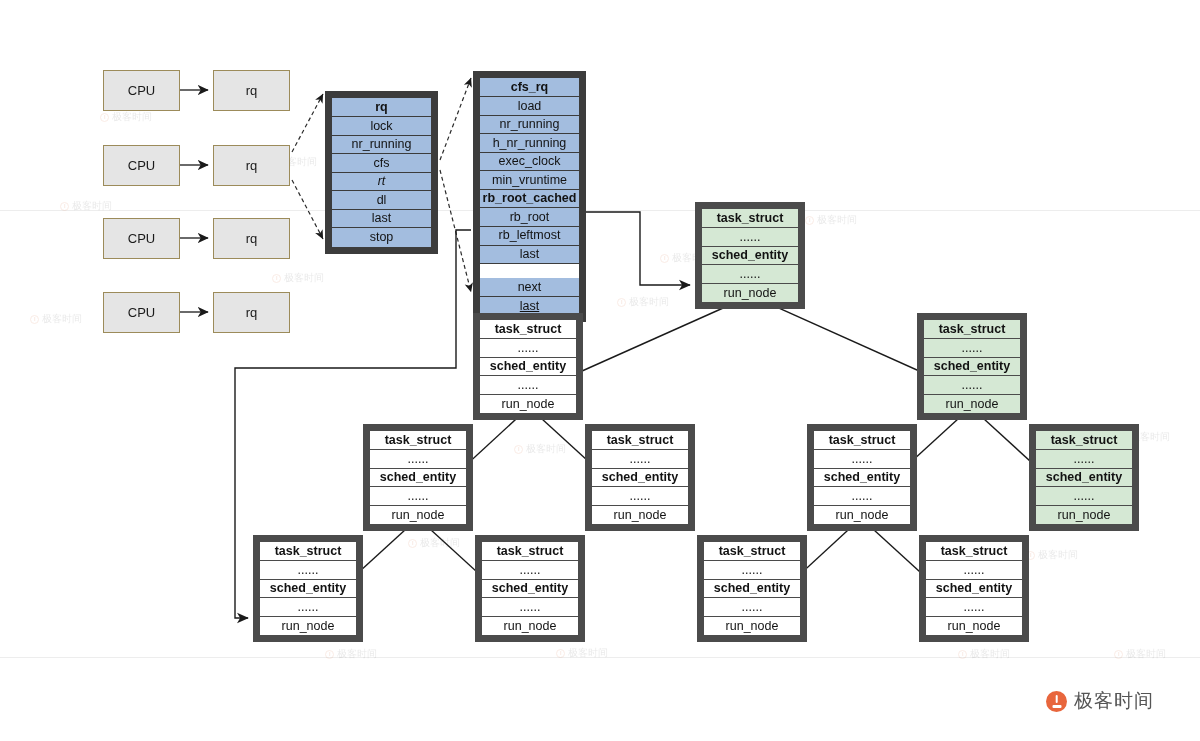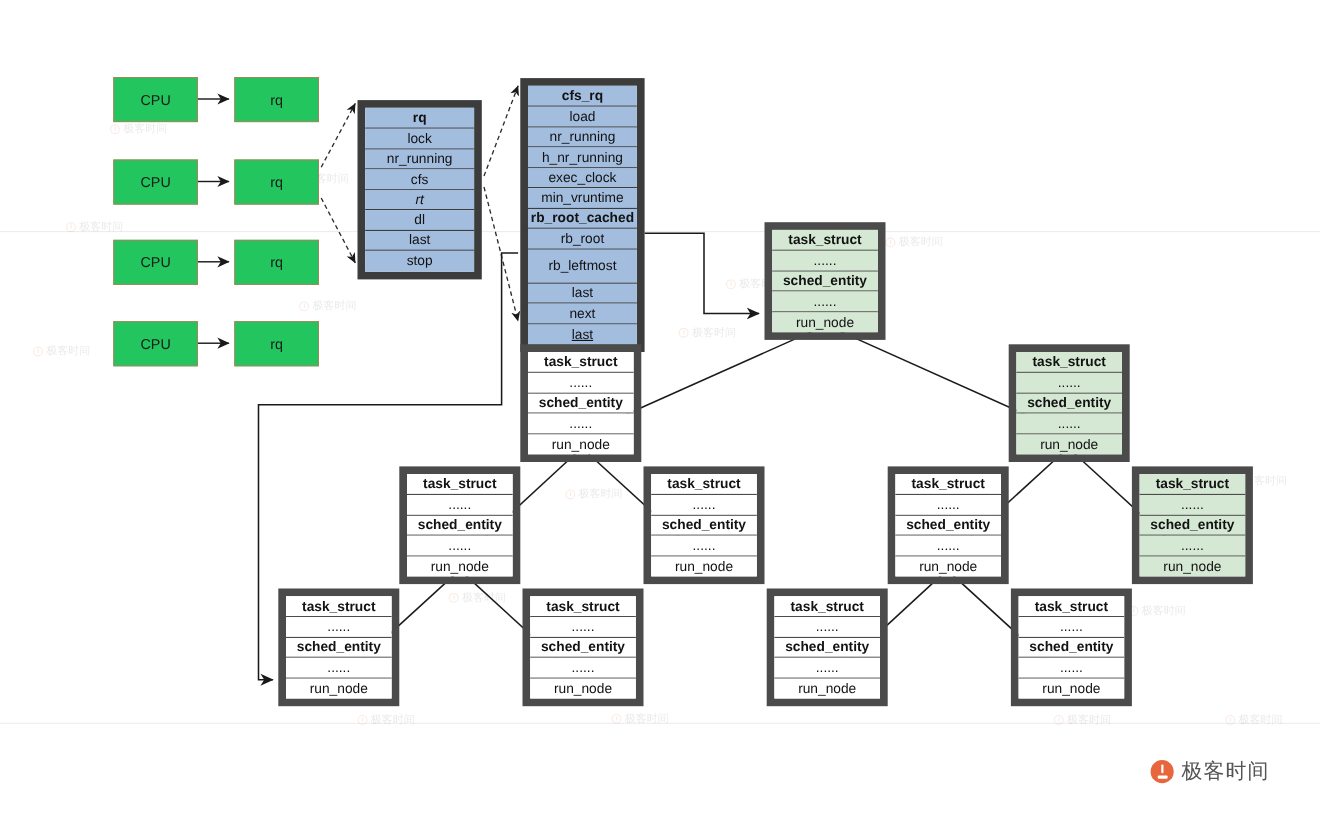--- a/index.html
+++ b/index.html
@@ -26,21 +26,21 @@
     box-sizing:border-box;
     border:1px solid #6b6b6b;
     display:flex;
     align-items:center;
     justify-content:center;
     font-size:13px;
     color:#1a1a1a;
     z-index:3;
   }
   .simple-box{
-    background:#22c55e;
+    background:#e5e5e5;
     border:1px solid #9c8b5a;
     height:41px;
   }
   
   .struct{
     position:absolute;
     box-sizing:border-box;
     border:7px solid #eab308;
     z-index:3;
     display:flex;
@@ -229,23 +229,23 @@
 
   <div class="struct blue" style="left:473px;top:71px;width:113px;">
     <div class="row bold" style="height:19px;">cfs_rq</div>
     <div class="row" style="height:18.5px;">load</div>
     <div class="row" style="height:18.5px;">nr_running</div>
     <div class="row" style="height:18.5px;">h_nr_running</div>
     <div class="row" style="height:18.5px;">exec_clock</div>
     <div class="row" style="height:18.5px;">min_vruntime</div>
     <div class="row bold" style="height:18.5px;">rb_root_cached</div>
     <div class="row" style="height:18.5px;">rb_root</div>
-    <div class="row" style="height:31px;">rb_leftmost</div>
+    <div class="row" style="height:19px;">rb_leftmost</div>
     <div class="row" style="height:18.5px;">last</div>
-    <div class="row" style="height:18.5px;">next</div>
+    <div class="row" style="height:18.5px;margin-top:14px;">next</div>
     <div class="row" style="height:18.5px;text-decoration:underline;">last</div>
   </div>
 
   <div id="tree-layer">
       <div class="struct green" style="left: 695px; top: 202px; width: 110px;">
         <div class="row bold" style="height: 19px;">task_struct</div>
         <div class="row dots" style="height: 18.5px;">......</div>
         <div class="row bold" style="height: 18.5px;">sched_entity</div>
         <div class="row dots" style="height: 18.5px;">......</div>
         <div class="row" style="height: 18.5px;">run_node</div>

